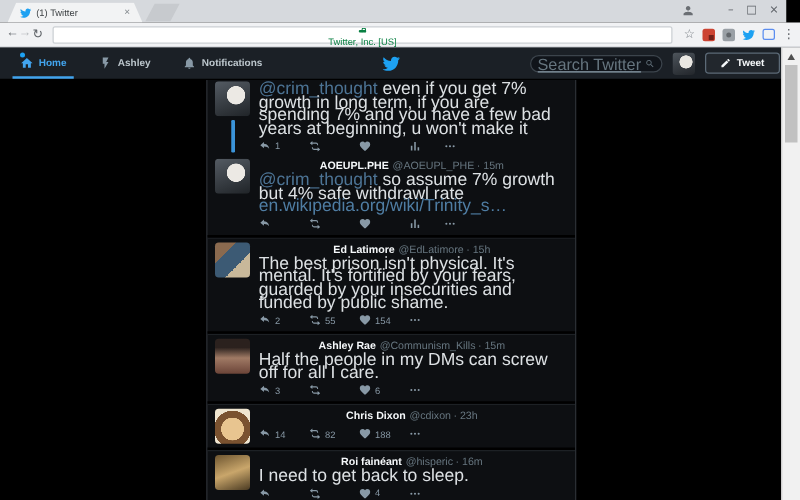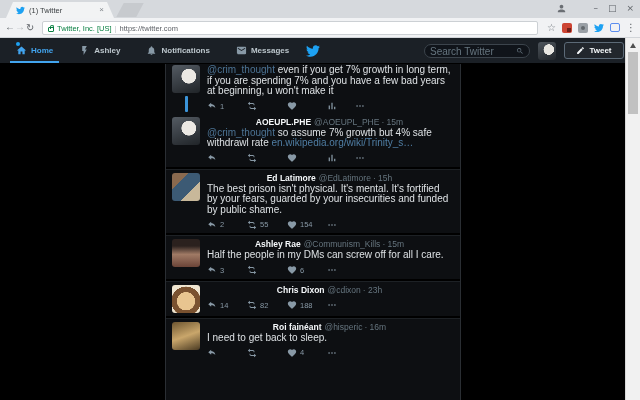--- a/index.html
+++ b/index.html
@@ -1,37 +1,37 @@
 <!DOCTYPE html>
 <html><head>
 <meta charset="utf-8">
 <style>
   * { margin:0; padding:0; box-sizing:border-box; }
   body { background:#555; font-family:"Liberation Sans","DejaVu Sans",sans-serif; }
   .window { position:relative; width:640px; height:400px; overflow:hidden; background:#000; outline:1px solid #8b8b8b; }
 
   
-  .tabstrip { position:absolute; top:0; left:0; right:0; height:18px; background:#d6d9dd; }
+  .tabstrip { position:absolute; top:0; left:0; right:11px; height:18px; background:#d6d9dd; }
   .tab { position:absolute; left:6px; top:2px; width:108px; height:16px; background:#f2f3f4;
          clip-path:polygon(7px 0, calc(100% - 7px) 0, 100% 100%, 0 100%);
          display:flex; align-items:center; padding:0 10px; gap:4px; }
   .tab-title { flex:1; font-size:7.5px; color:#3c4043; white-space:nowrap; overflow:hidden; }
   .tab-close { font-size:8px; color:#80868b; line-height:1; }
   .newtab-btn { position:absolute; left:120px; top:3px; width:20px; height:14px; background:#c7cace; transform:skewX(-28deg); }
   .win-controls { position:absolute; right:6px; top:1px; display:flex; align-items:center; gap:10px; height:15px; }
   .win-glyph { font-size:9px; color:#5f6368; line-height:1; font-family:"DejaVu Sans",sans-serif; }
   .profile-icon { width:11px; height:11px; margin-right:16px; }
 
   
   .toolbar { position:absolute; top:18px; left:0; right:0; height:20px; background:#f1f2f4; border-bottom:1px solid #d2d5d9; }
   .nav-arrow { position:absolute; top:4px; font-size:10px; color:#5f6368; line-height:1; }
   .nav-arrow.fwd { color:#b4b8bc; }
   .reload { position:absolute; left:26px; top:4px; font-size:10px; color:#5f6368; }
   .omnibox { position:absolute; left:42px; top:3px; width:496px; height:14px; background:#fff; border:1px solid #ccd0d4; border-radius:2px;
-             display:flex; align-items:center; padding:0 5px; gap:3px; }
+             display:flex; align-items:center; padding:0 5px; gap:3px;flex-direction:column; }
   .lock { width:6px; height:5px; border:1px solid #0a8043; border-radius:1px; position:relative; margin-top:2px; }
   .lock::before { content:""; position:absolute; left:1px; top:-3px; width:2px; height:3px; border:1px solid #0a8043; border-bottom:none; border-radius:2px 2px 0 0; }
   .cert { font-size:7.5px; color:#0a8043; white-space:nowrap; }
   .url-sep { font-size:7.5px; color:#c3c6ca; }
   .url { font-size:7.5px; color:#5f6368; white-space:nowrap; }
   .tb-icons { position:absolute; right:4px; top:2px; display:flex; align-items:center; gap:6px; height:15px; }
   .star { font-size:10px; color:#757b81; line-height:1; }
   .ext-red { width:10px; height:10px; border-radius:2px; background:#c43; position:relative; }
   .ext-red::after { content:""; position:absolute; right:1px; bottom:1px; width:4px; height:4px; background:#71201a; }
   .ext-cam { width:10px; height:10px; border-radius:2px; background:#9aa0a6; position:relative; }
@@ -45,21 +45,21 @@
   .nav-item { position:relative; display:flex; align-items:center; gap:4px; height:100%; padding:0 2px; font-size:8px; font-weight:bold; color:#bcc6cc; }
   .nav-item svg { width:11px; height:11px; fill:#8899a6; }
   .nav-item.active { color:#42a4ee; }
   .nav-item.active svg { fill:#42a4ee; }
   .nav-item.active::after { content:""; position:absolute; left:-4px; right:-4px; bottom:0; height:2px; background:#42a4ee; }
   .nav-dot { position:absolute; left:2px; top:4px; width:4px; height:4px; border-radius:50%; background:#1da1f2; }
   .nav-bird { position:absolute; left:306px; top:6px; width:14px; height:14px; }
   .nav-bird svg { width:14px; height:14px; fill:#1da1f2; }
   .search-box { position:absolute; left:424px; top:6px; width:106px; height:14px; background:#10141a; border:1px solid #3c444c; border-radius:8px;
                 display:flex; align-items:center; padding:0 5px; }
-  .search-box input { flex:1; min-width:0; background:transparent; border:none; outline:none; font-size:10px; color:#8899a6; font-family:"Liberation Sans",sans-serif; }
+  .search-box input { flex:1; min-width:0; background:transparent; border:none; outline:none; font-size:13px; color:#8899a6; font-family:"Liberation Sans",sans-serif;text-decoration:underline; }
   .search-box input::placeholder { color:#66757f; }
   .search-box svg { width:8px; height:8px; fill:#66757f; flex:none; }
   .nav-avatar { position:absolute; left:538px; top:4px; width:18px; height:18px; border-radius:3px;
                 background:radial-gradient(circle at 60% 42%, #e9e7e2 0 34%, rgba(0,0,0,0) 36%), linear-gradient(160deg,#4e555c,#22262b); }
   .tweet-btn { position:absolute; left:564px; top:4px; width:60px; height:17px; background:#22272d; border:1px solid #5c6a77; border-radius:3px;
                display:flex; align-items:center; justify-content:center; gap:4px; color:#f5f8fa; font-size:8px; font-weight:bold; }
   .tweet-btn svg { width:9px; height:9px; fill:#f5f8fa; }
 
   
   .content { position:absolute; top:64px; left:0; right:0; bottom:0; background:#000; overflow:hidden; }
@@ -79,21 +79,21 @@
   .av-mask { background:radial-gradient(circle at 60% 40%, #ece9e4 0 30%, rgba(0,0,0,0) 32%), linear-gradient(160deg,#545b63,#202428); }
   .av-ed { background:linear-gradient(135deg,#8a6a4f 0 30%,#3c5a74 30% 65%,#c8b89a 65%); }
   .av-ashley { background:linear-gradient(180deg,#2b211e 0 25%,#a07a65 55%,#6b4438); }
   .av-chris { background:radial-gradient(circle at 50% 58%, #e8c590 0 42%, #7a5230 43% 68%, #efe5d0 69%); }
   .av-roi { background:linear-gradient(160deg,#6d5530,#c9a66b 50%,#4a3a22); }
   .tweet-body { flex:1; min-width:0; }
   .name-row { font-size:8.5px; line-height:11px; white-space:nowrap; overflow:hidden;text-align:center; }
   .name { font-weight:bold; color:#f5f8fa; }
   .handle { color:#66757f; margin-left:3px; }
   .time { color:#66757f; margin-left:2px; }
-  .text { font-size:10px; line-height:10.5px; color:#dde1e4; }
+  .text { font-size:14px; line-height:10.5px; color:#dde1e4; }
   .seg-mention { color:#4c7394; }
   .seg-link { color:#4f7da3; }
   .actions { display:flex; align-items:center; margin-top:4px; height:11px; }
   .action { display:flex; align-items:center; gap:3px; color:#8899a6; font-size:7.5px; min-width:40px; }
   .action svg { width:10px; height:10px; fill:#8899a6; }
   .action.a-more { min-width:0; }
   .count { font-style:normal; }
 
   
   .scrollbar { position:absolute; top:38px; right:0; bottom:0; width:15px; background:#f1f1f1; border-left:1px solid #d9d9d9; }
@@ -160,26 +160,20 @@
             <path d="M7 2v11h3v9l7-12h-4l4-8z"></path>
           </svg>
         <span>Ashley</span>
       </div>
       <div class="nav-item">
         <svg viewBox="0 0 24 24">
             <path d="M12 22c1.1 0 2-.9 2-2h-4c0 1.1.9 2 2 2zm6-6v-5c0-3.07-1.63-5.64-4.5-6.32V4c0-.83-.67-1.5-1.5-1.5S10.5 3.17 10.5 4v.68C7.64 5.36 6 7.92 6 11v5l-2 2v1h16v-1l-2-2z"></path>
           </svg>
         <span>Notifications</span>
       </div>
-      <div class="nav-item">
-        <svg viewBox="0 0 24 24">
-            <path d="M20 4H4c-1.1 0-2 .9-2 2v12c0 1.1.9 2 2 2h16c1.1 0 2-.9 2-2V6c0-1.1-.9-2-2-2zm0 4l-8 5-8-5V6l8 5 8-5v2z"></path>
-          </svg>
-        <span>Messages</span>
-      </div>
     </div>
     <div class="nav-bird">
       <svg viewBox="0 0 24 24">
           <path d="M23.954 4.569c-.885.389-1.83.654-2.825.775 1.014-.611 1.794-1.574 2.163-2.723-.951.555-2.005.959-3.127 1.184-.896-.959-2.173-1.559-3.591-1.559-2.717 0-4.92 2.203-4.92 4.917 0 .39.045.765.127 1.124C7.691 8.094 4.066 6.13 1.64 3.161c-.427.722-.666 1.561-.666 2.475 0 1.71.87 3.213 2.188 4.096-.807-.026-1.566-.248-2.228-.616v.061c0 2.385 1.693 4.374 3.946 4.827-.413.111-.849.171-1.296.171-.314 0-.615-.03-.916-.086.631 1.953 2.445 3.377 4.604 3.417-1.68 1.319-3.809 2.105-6.102 2.105-.39 0-.779-.023-1.17-.067 2.189 1.394 4.768 2.209 7.557 2.209 9.054 0 13.999-7.496 13.999-13.986 0-.209 0-.42-.015-.63.961-.689 1.8-1.56 2.46-2.548z"></path>
         </svg>
     </div>
     <div class="search-box">
       <input type="text" placeholder="Search Twitter" style="">
       <svg viewBox="0 0 24 24">
           <path d="M15.5 14h-.79l-.28-.27a6.5 6.5 0 10-.7.7l.27.28v.79l5 4.99L20.49 19l-4.99-5zm-6 0A4.5 4.5 0 119.5 5a4.5 4.5 0 010 9z"></path>

